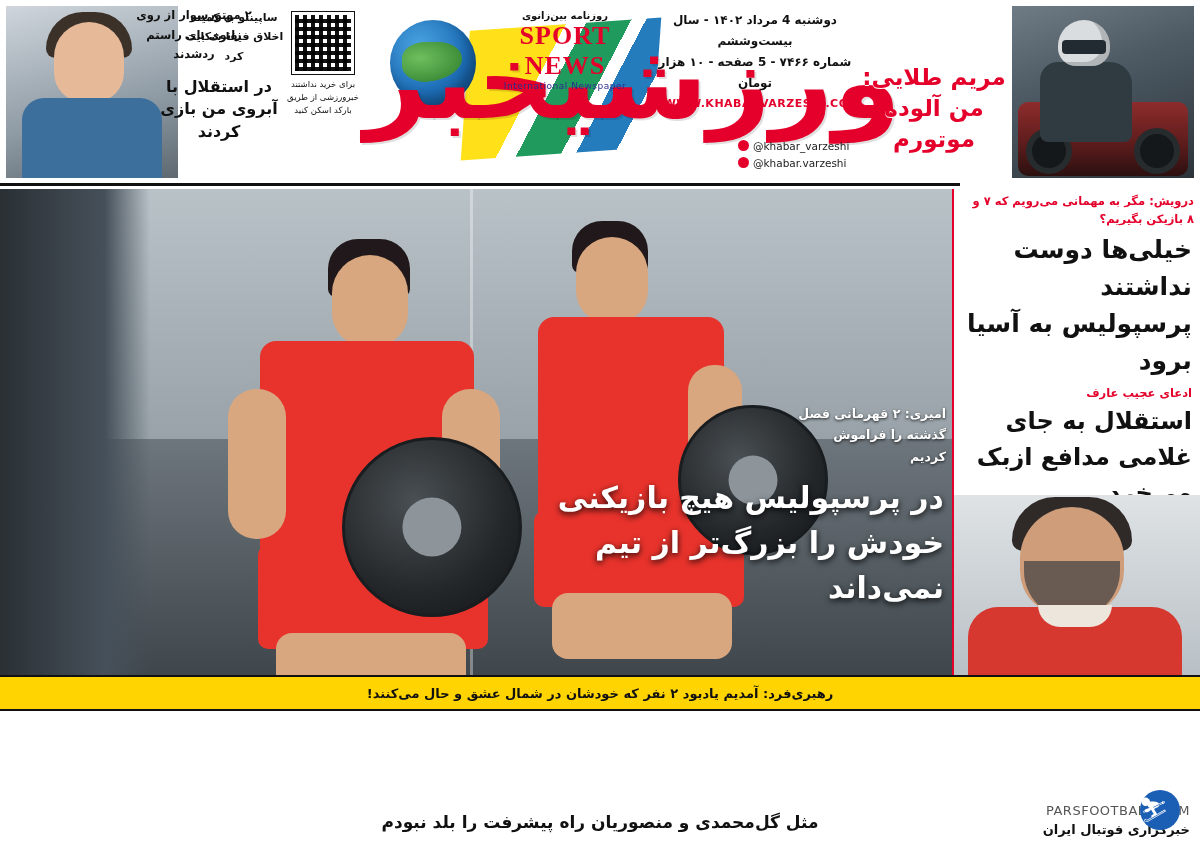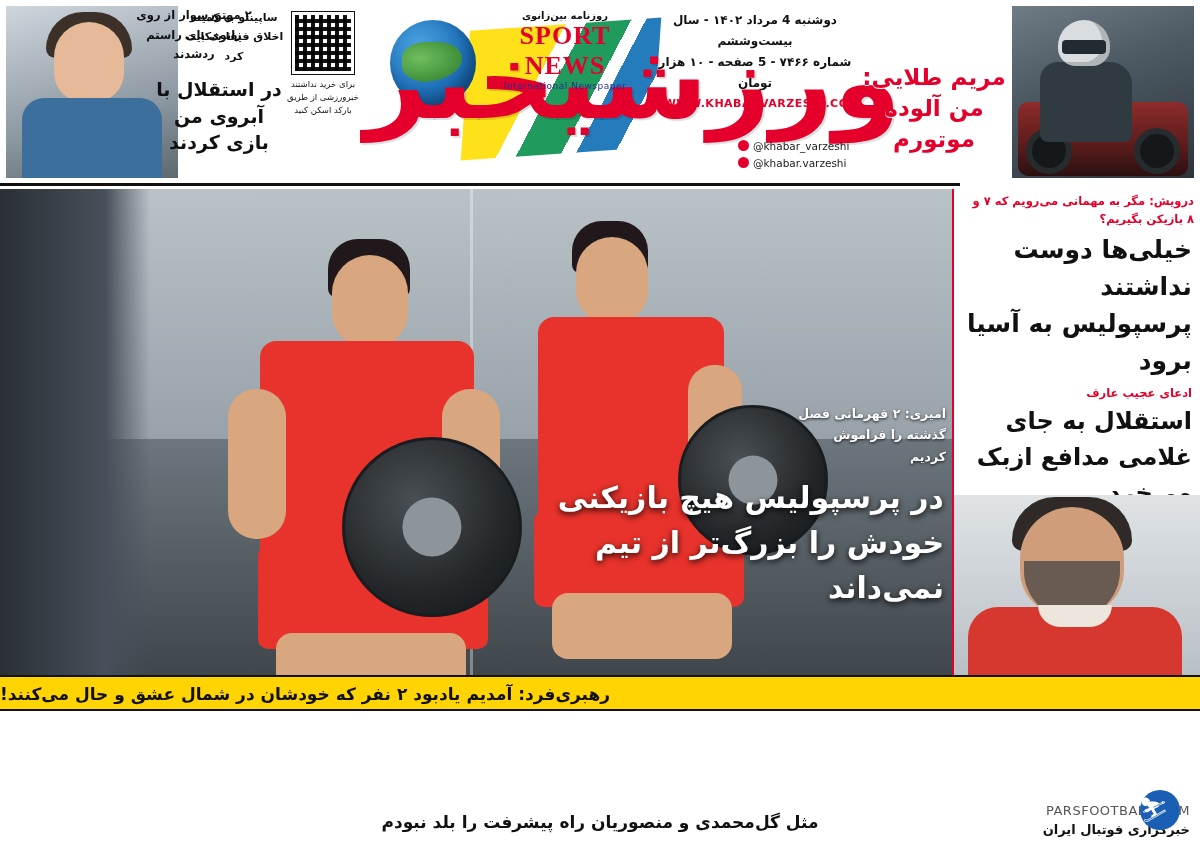--- a/index.html
+++ b/index.html
@@ -188,21 +188,21 @@
   .mh-right-caption {
     position: absolute; left: 184px; top: 8px;
     width: 100px; text-align: center;
     font-size: 11px; line-height: 1.75; color: #111; font-weight: bold;
   }
   .mh-right-title {
     position: absolute; left: 150px; top: 76px;
     width: 138px; text-align: center; direction: rtl;
   }
   .mh-right-title span {
-    display: block; font-size: 19px; font-weight: bold; color: #111; line-height: 1.4;
+    display: block; font-size: 16px; font-weight: bold; color: #111; line-height: 1.4;
   }
 
   
   .main-photo {
     position: absolute; left: 0; top: 189px;
     width: 952px; height: 486px;
     background: linear-gradient(180deg,#9aa4aa 0%,#7d878d 45%,#4e565b 100%);
     overflow: hidden;
   }
   .mp-wall {
@@ -305,22 +305,22 @@
   .rc-photo .collar {
     position: absolute; left: 84px; top: 110px; width: 74px; height: 22px;
     background: #ece6dd; border-radius: 0 0 36px 36px;
   }
 
   
   .yellow-strip {
     position: absolute; left: 0; top: 675px; width: 1200px; height: 36px;
     background: #ffd400;
     border-top: 2px solid #111; border-bottom: 2px solid #111;
-    direction: rtl; text-align: left;
-    color: #111; font-size: 17px; font-weight: bold; line-height: 34px;
+    direction: rtl; text-align: center;
+    color: #111; font-size: 13px; font-weight: bold; line-height: 34px;
   }
 
   
   .bottom {
     position: absolute; left: 0; top: 711px; width: 1200px; height: 137px;
     background: #ffffff;
   }
   .bottom-headline {
     position: absolute; right: 10px; top: 8px; width: 1180px;
     direction: rtl; text-align: center;

